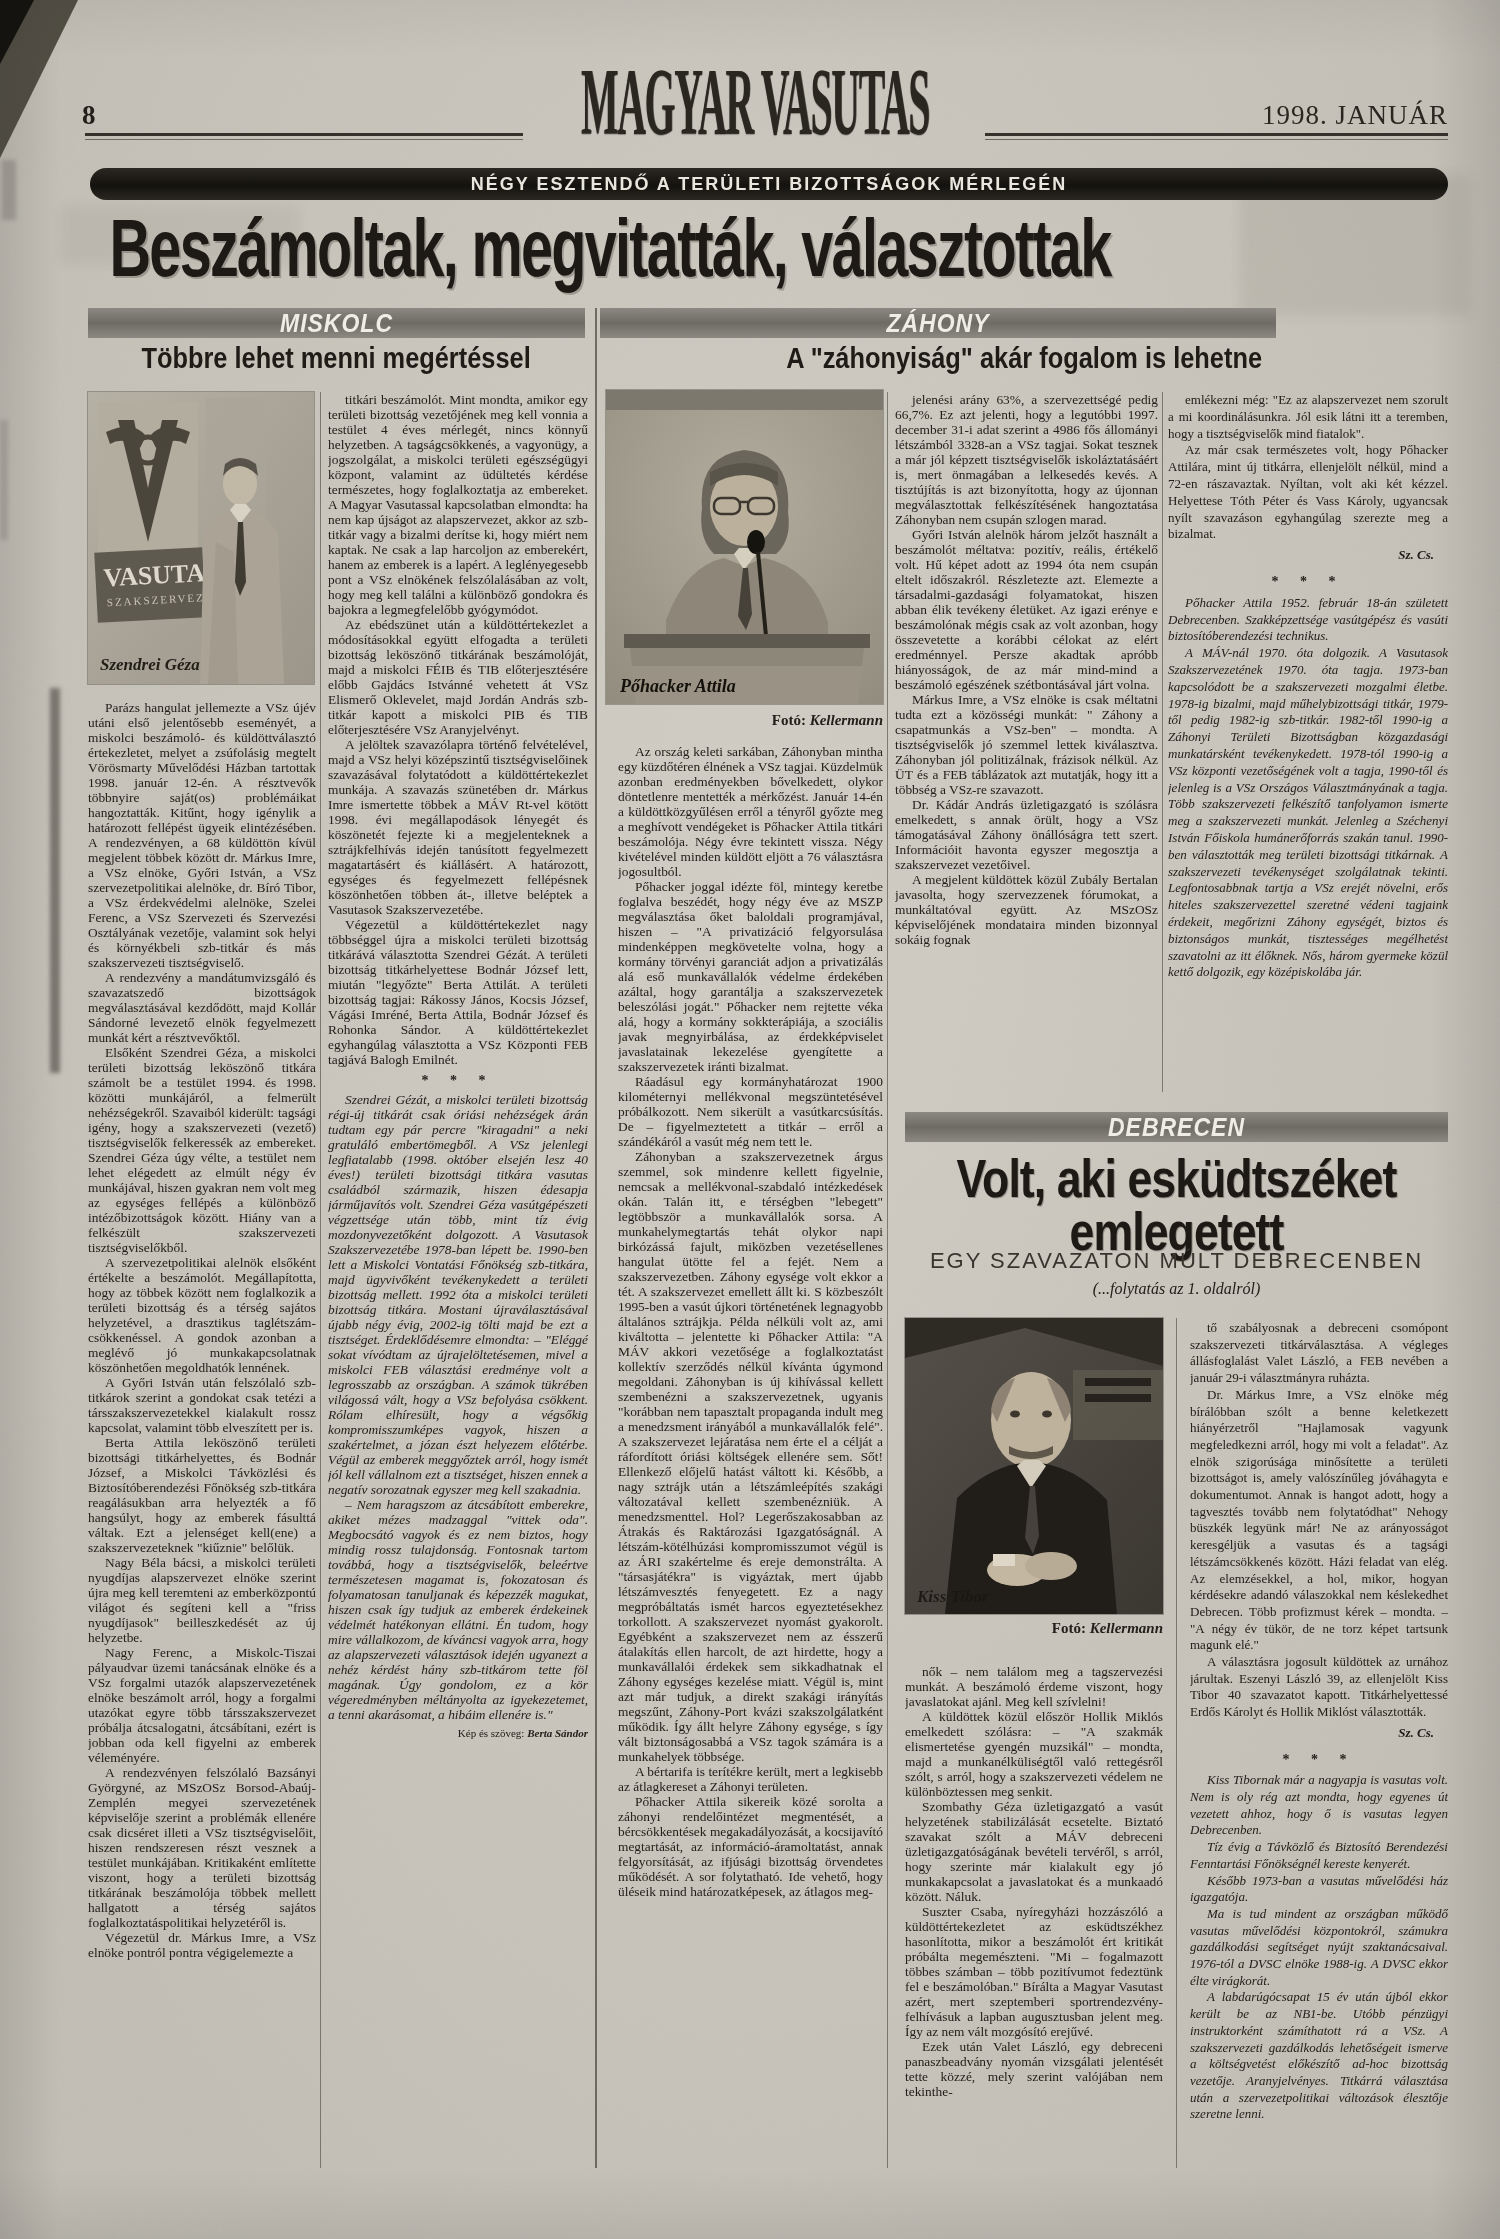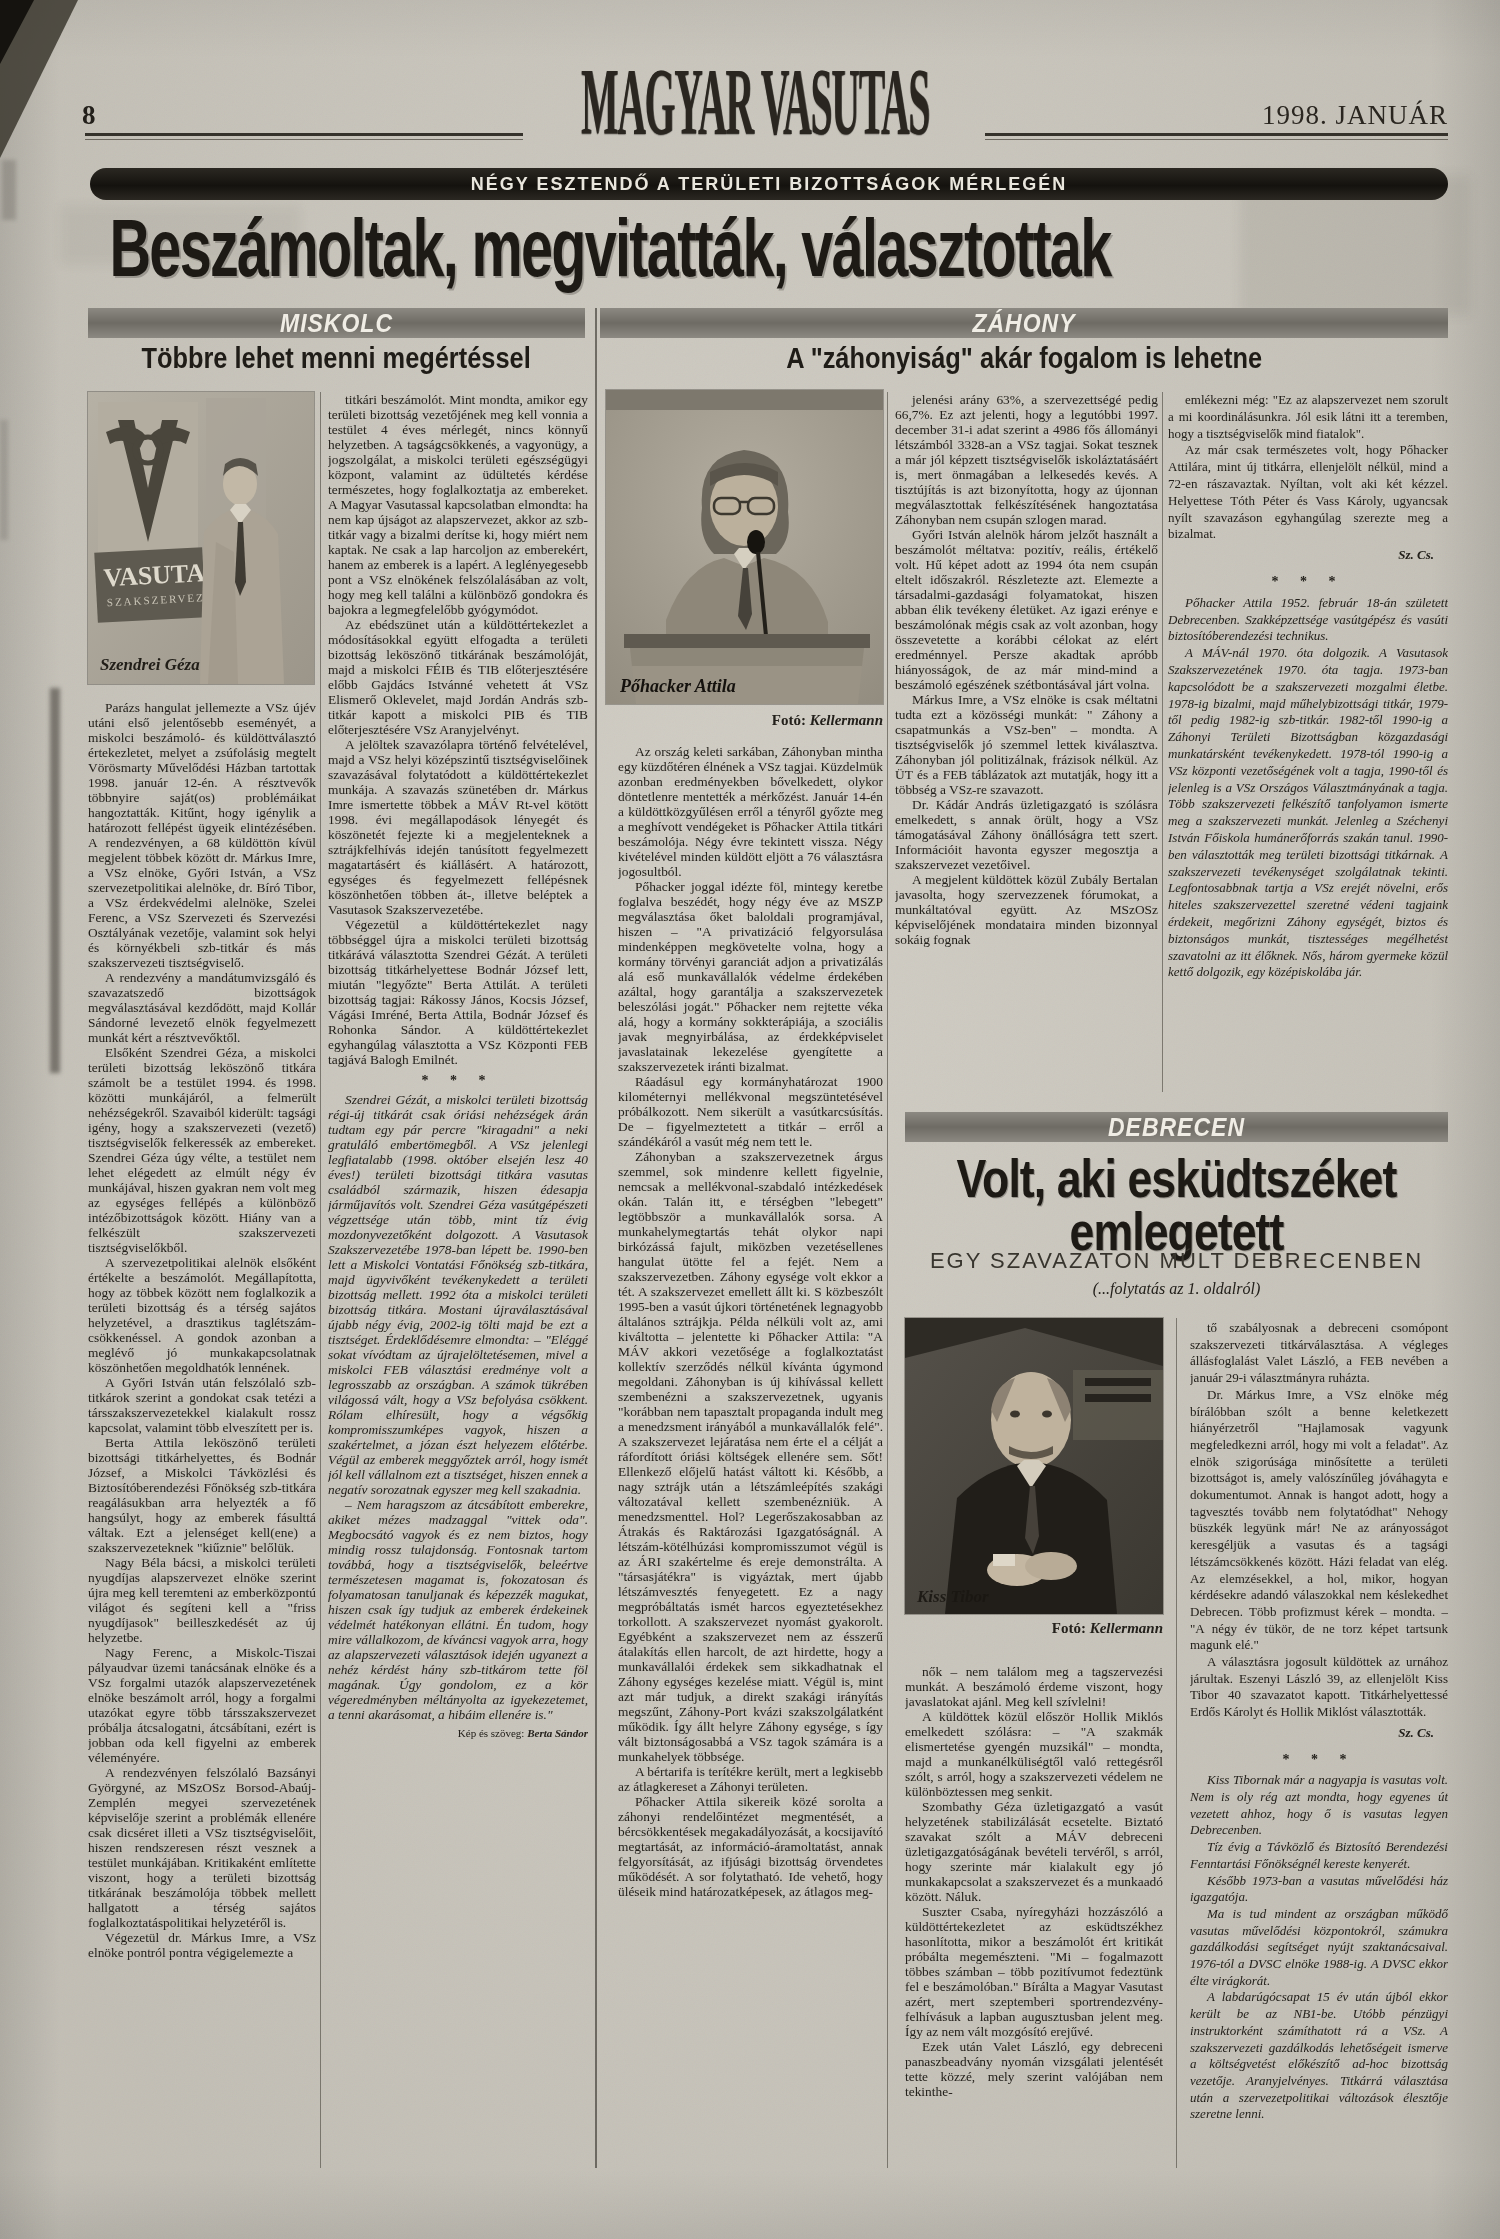--- a/index.html
+++ b/index.html
@@ -122,21 +122,21 @@
   <span>NÉGY ESZTENDŐ A TERÜLETI BIZOTTSÁGOK MÉRLEGÉN</span>
 </div>
 
 <div class="main-headline">
   <span>Beszámoltak, megvitatták, választottak</span>
 </div>
 
 <div class="section-bar" style="left:88px;width:497px;">
   <span>MISKOLC</span>
 </div>
-<div class="section-bar" style="left:600px;width:848px;">
+<div class="section-bar" style="left:600px;width:676px;">
   <span>ZÁHONY</span>
 </div>
 <div class="sub-headline" style="left:88px;width:497px;">
   <span>Többre lehet menni megértéssel</span>
 </div>
 <div class="sub-headline" style="left:600px;width:848px;">
   <span>A "záhonyiság" akár fogalom is lehetne</span>
 </div>
 
 <div class="vrule" style="left:320px;top:392px;height:1776px;"></div>
@@ -319,21 +319,21 @@
   </svg>
 </div>
 <div class="credit" style="left:905px;top:1620px;width:258px;">
   <span class="lbl">Fotó:</span>
   <span class="nm">Kellermann</span>
 </div>
 
 <div class="col" style="left:905px;top:1664px;width:258px;height:504px;">
     <p>nők – nem találom meg a tagszervezési munkát. A beszámoló érdeme viszont, hogy javaslatokat ajánl. Meg kell szívlelni!</p>
     <p>A küldöttek közül először Hollik Miklós emelkedett szólásra: – "A szakmák elismertetése gyengén muzsikál" – mondta, majd a munkanélküliségtől való rettegésről szólt, s arról, hogy a szakszervezeti védelem ne különböztessen meg senkit.</p>
-    <p>Szombathy Géza üzletigazgató a vasút helyzetének stabilizálását ecsetelte. Biztató szavakat szólt a MÁV debreceni üzletigazgatóságának bevételi tervéről, s arról, hogy szerinte már kialakult egy jó munkakapcsolat a szakszervezet és a munkaadó között. Náluk.</p>
+    <p>Szombathy Géza üzletigazgató a vasút helyzetének stabilizálását ecsetelte. Biztató szavakat szólt a MÁV debreceni üzletigazgatóságának bevételi tervéről, s arról, hogy szerinte már kialakult egy jó munkakapcsolat a javaslatokat és a munkaadó között. Náluk.</p>
     <p>Suszter Csaba, nyíregyházi hozzászóló a küldöttértekezletet az esküdtszékhez hasonlította, mikor a beszámolót ért kritikát próbálta megemészteni. "Mi – fogalmazott többes számban – több pozitívumot fedeztünk fel e beszámolóban." Bírálta a Magyar Vasutast azért, mert szeptemberi sportrendezvény-felhívásuk a lapban augusztusban jelent meg. Így az nem vált mozgósító erejűvé.</p>
     <p>Ezek után Valet László, egy debreceni panaszbeadvány nyomán vizsgálati jelentését tette közzé, mely szerint valójában nem tekinthe-</p>
   </div>
 
 <div class="col" style="left:1190px;top:1320px;width:258px;height:848px;font-size:13px;line-height:16.7px;">
   <div>
       <p>tő szabályosnak a debreceni csomópont szakszervezeti titkárválasztása. A végleges állásfoglalást Valet László, a FEB nevében a január 29-i választmányra ruházta.</p>
       <p>Dr. Márkus Imre, a VSz elnöke még bírálóbban szólt a benne keletkezett hiányérzetről "Hajlamosak vagyunk megfeledkezni arról, hogy mi volt a feladat". Az elnök szigorúsága minősítette a területi bizottságot is, amely valószínűleg jóváhagyta e dokumentumot. Annak is hangot adott, hogy a tagvesztés tovább nem folytatódhat" Nehogy büszkék legyünk már! Ne az arányosságot keresgéljük a vasutas és a tagsági létszámcsökkenés között. Házi feladat van elég. Az elemzésekkel, a hol, mikor, hogyan kérdésekre adandó válaszokkal nem késlekedhet Debrecen. Több profizmust kérek – mondta. – "A négy év tükör, de ne torz képet tartsunk magunk elé."</p>
       <p>A választásra jogosult küldöttek az urnához járultak. Eszenyi László 39, az ellenjelölt Kiss Tibor 40 szavazatot kapott. Titkárhelyettessé Erdős Károlyt és Hollik Miklóst választották.</p>
     </div>

